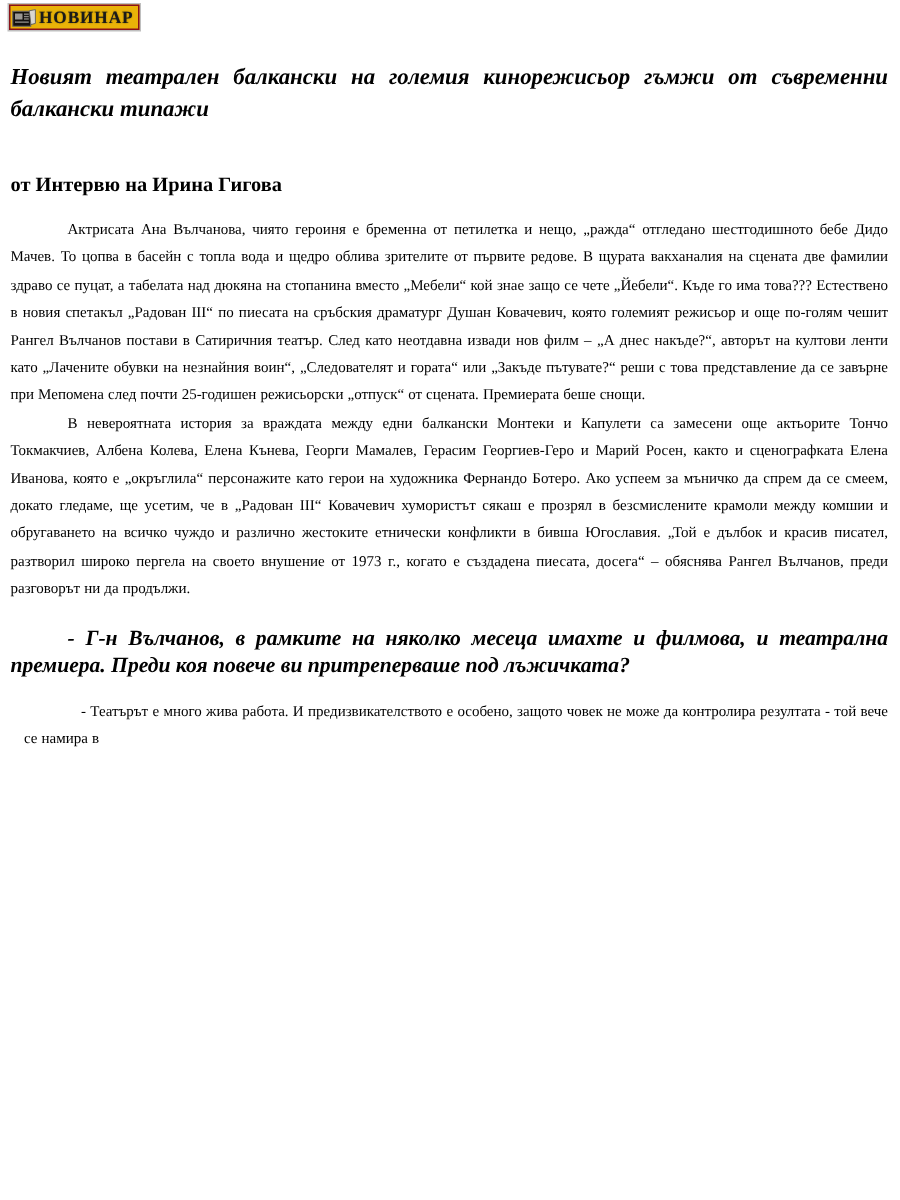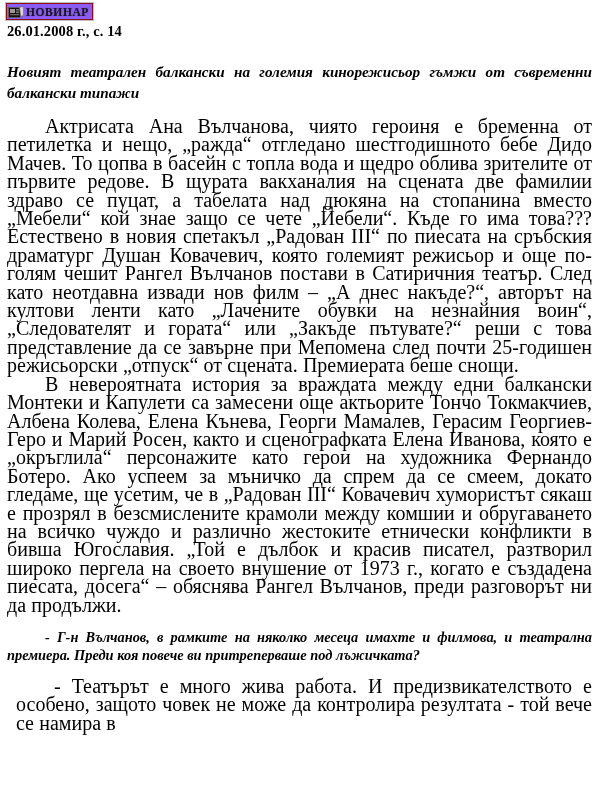--- a/index.html
+++ b/index.html
@@ -26,21 +26,21 @@
 
   
   .masthead {
     display: flex;
     align-items: flex-start;
     margin: 0 0 1px 0;
   }
   .logo-badge {
     display: inline-flex;
     align-items: center;
-    background: #8b5cf6;
+    background: #eab308;
     border: 1px solid #8a1119;
     height: 15px;
     padding: 0 2px 0 1px;
     box-shadow: 0 0 0 1px rgba(0,0,0,0.25);
   }
   .logo-mark {
     width: 16px;
     height: 12px;
     margin-right: 2px;
     position: relative;
@@ -101,21 +101,21 @@
     line-height: 16px;
     margin: 32px 0 0 1px;
   }
 
   
   .body-copy {
     margin-top: 14px;
   }
   p.para {
     font-family: "Liberation Serif", "DejaVu Serif", serif;
-    font-size: 20px;
+    font-size: 10px;
     line-height: 18.4px;
     text-align: justify;
     text-align-last: left;
     text-indent: 38px;
     margin: 0 0 0 1px;
     word-spacing: 0.2px;
   }
   p.para + p.para { margin-top: 0; }
 
   p.question {
@@ -149,25 +149,25 @@
           <rect x="8" y="4.6" width="3.2" height="0.9" fill="#8d8a86"></rect>
           <rect x="8" y="6.2" width="3.2" height="0.9" fill="#8d8a86"></rect>
           <rect x="2" y="8.3" width="9.2" height="0.9" fill="#8d8a86"></rect>
           <path d="M11.5 1.2 L15.6 0.4 L15.6 9.6 L12.6 10.4 Z" fill="#d9d6d2" stroke="#5e5b58" stroke-width="0.6"></path>
         </svg>
       </span>
       <span class="logo-word">НОВИНАР</span>
     </div>
   </div>
 
-  <div class="dateline">26.01.2008 г., с. 14</div>
 
 
   <h2 class="subtitle">Новият театрален балкански на големия кинорежисьор гъмжи от съвременни балкански типажи</h2>
 
+  <div class="byline">от Интервю на Ирина Гигова</div>
 
   <div class="body-copy">
     <p class="para">Актрисата Ана Вълчанова, чиято героиня е бременна от петилетка и нещо, „ражда“ отгледано шестгодишното бебе Дидо Мачев. То цопва в басейн с топла вода и щедро облива зрителите от първите редове. В щурата вакханалия на сцената две фамилии здраво се пуцат, а табелата над дюкяна на стопанина вместо „Мебели“ кой знае защо се чете „Йебели“. Къде го има това??? Естествено в новия спетакъл „Радован III“ по пиесата на сръбския драматург Душан Ковачевич, която големият режисьор и още по-голям чешит Рангел Вълчанов постави в Сатиричния театър. След като неотдавна извади нов филм – „А днес накъде?“, авторът на култови ленти като „Лачените обувки на незнайния воин“, „Следователят и гората“ или „Закъде пътувате?“ реши с това представление да се завърне при Мепомена след почти 25-годишен режисьорски „отпуск“ от сцената. Премиерата беше снощи.</p>
     <p class="para">В невероятната история за враждата между едни балкански Монтеки и Капулети са замесени още актьорите Тончо Токмакчиев, Албена Колева, Елена Кънева, Георги Мамалев, Герасим Георгиев-Геро и Марий Росен, както и сценографката Елена Иванова, която е „окръглила“ персонажите като герои на художника Фернандо Ботеро. Ако успеем за мъничко да спрем да се смеем, докато гледаме, ще усетим, че в „Радован III“ Ковачевич хумористът сякаш е прозрял в безсмислените крамоли между комшии и обругаването на всичко чуждо и различно жестоките етнически конфликти в бивша Югославия. „Той е дълбок и красив писател, разтворил широко пергела на своето внушение от 1973 г., когато е създадена пиесата, досега“ – обяснява Рангел Вълчанов, преди разговорът ни да продължи.</p>
     <p class="question">- Г-н Вълчанов, в рамките на няколко месеца имахте и филмова, и театрална премиера. Преди коя повече ви притреперваше под лъжичката?</p>
     <p class="para answer">- Театърът е много жива работа. И предизвикателството е особено, защото човек не може да контролира резултата - той вече се намира в</p>
   </div>
 
 </div>
 

